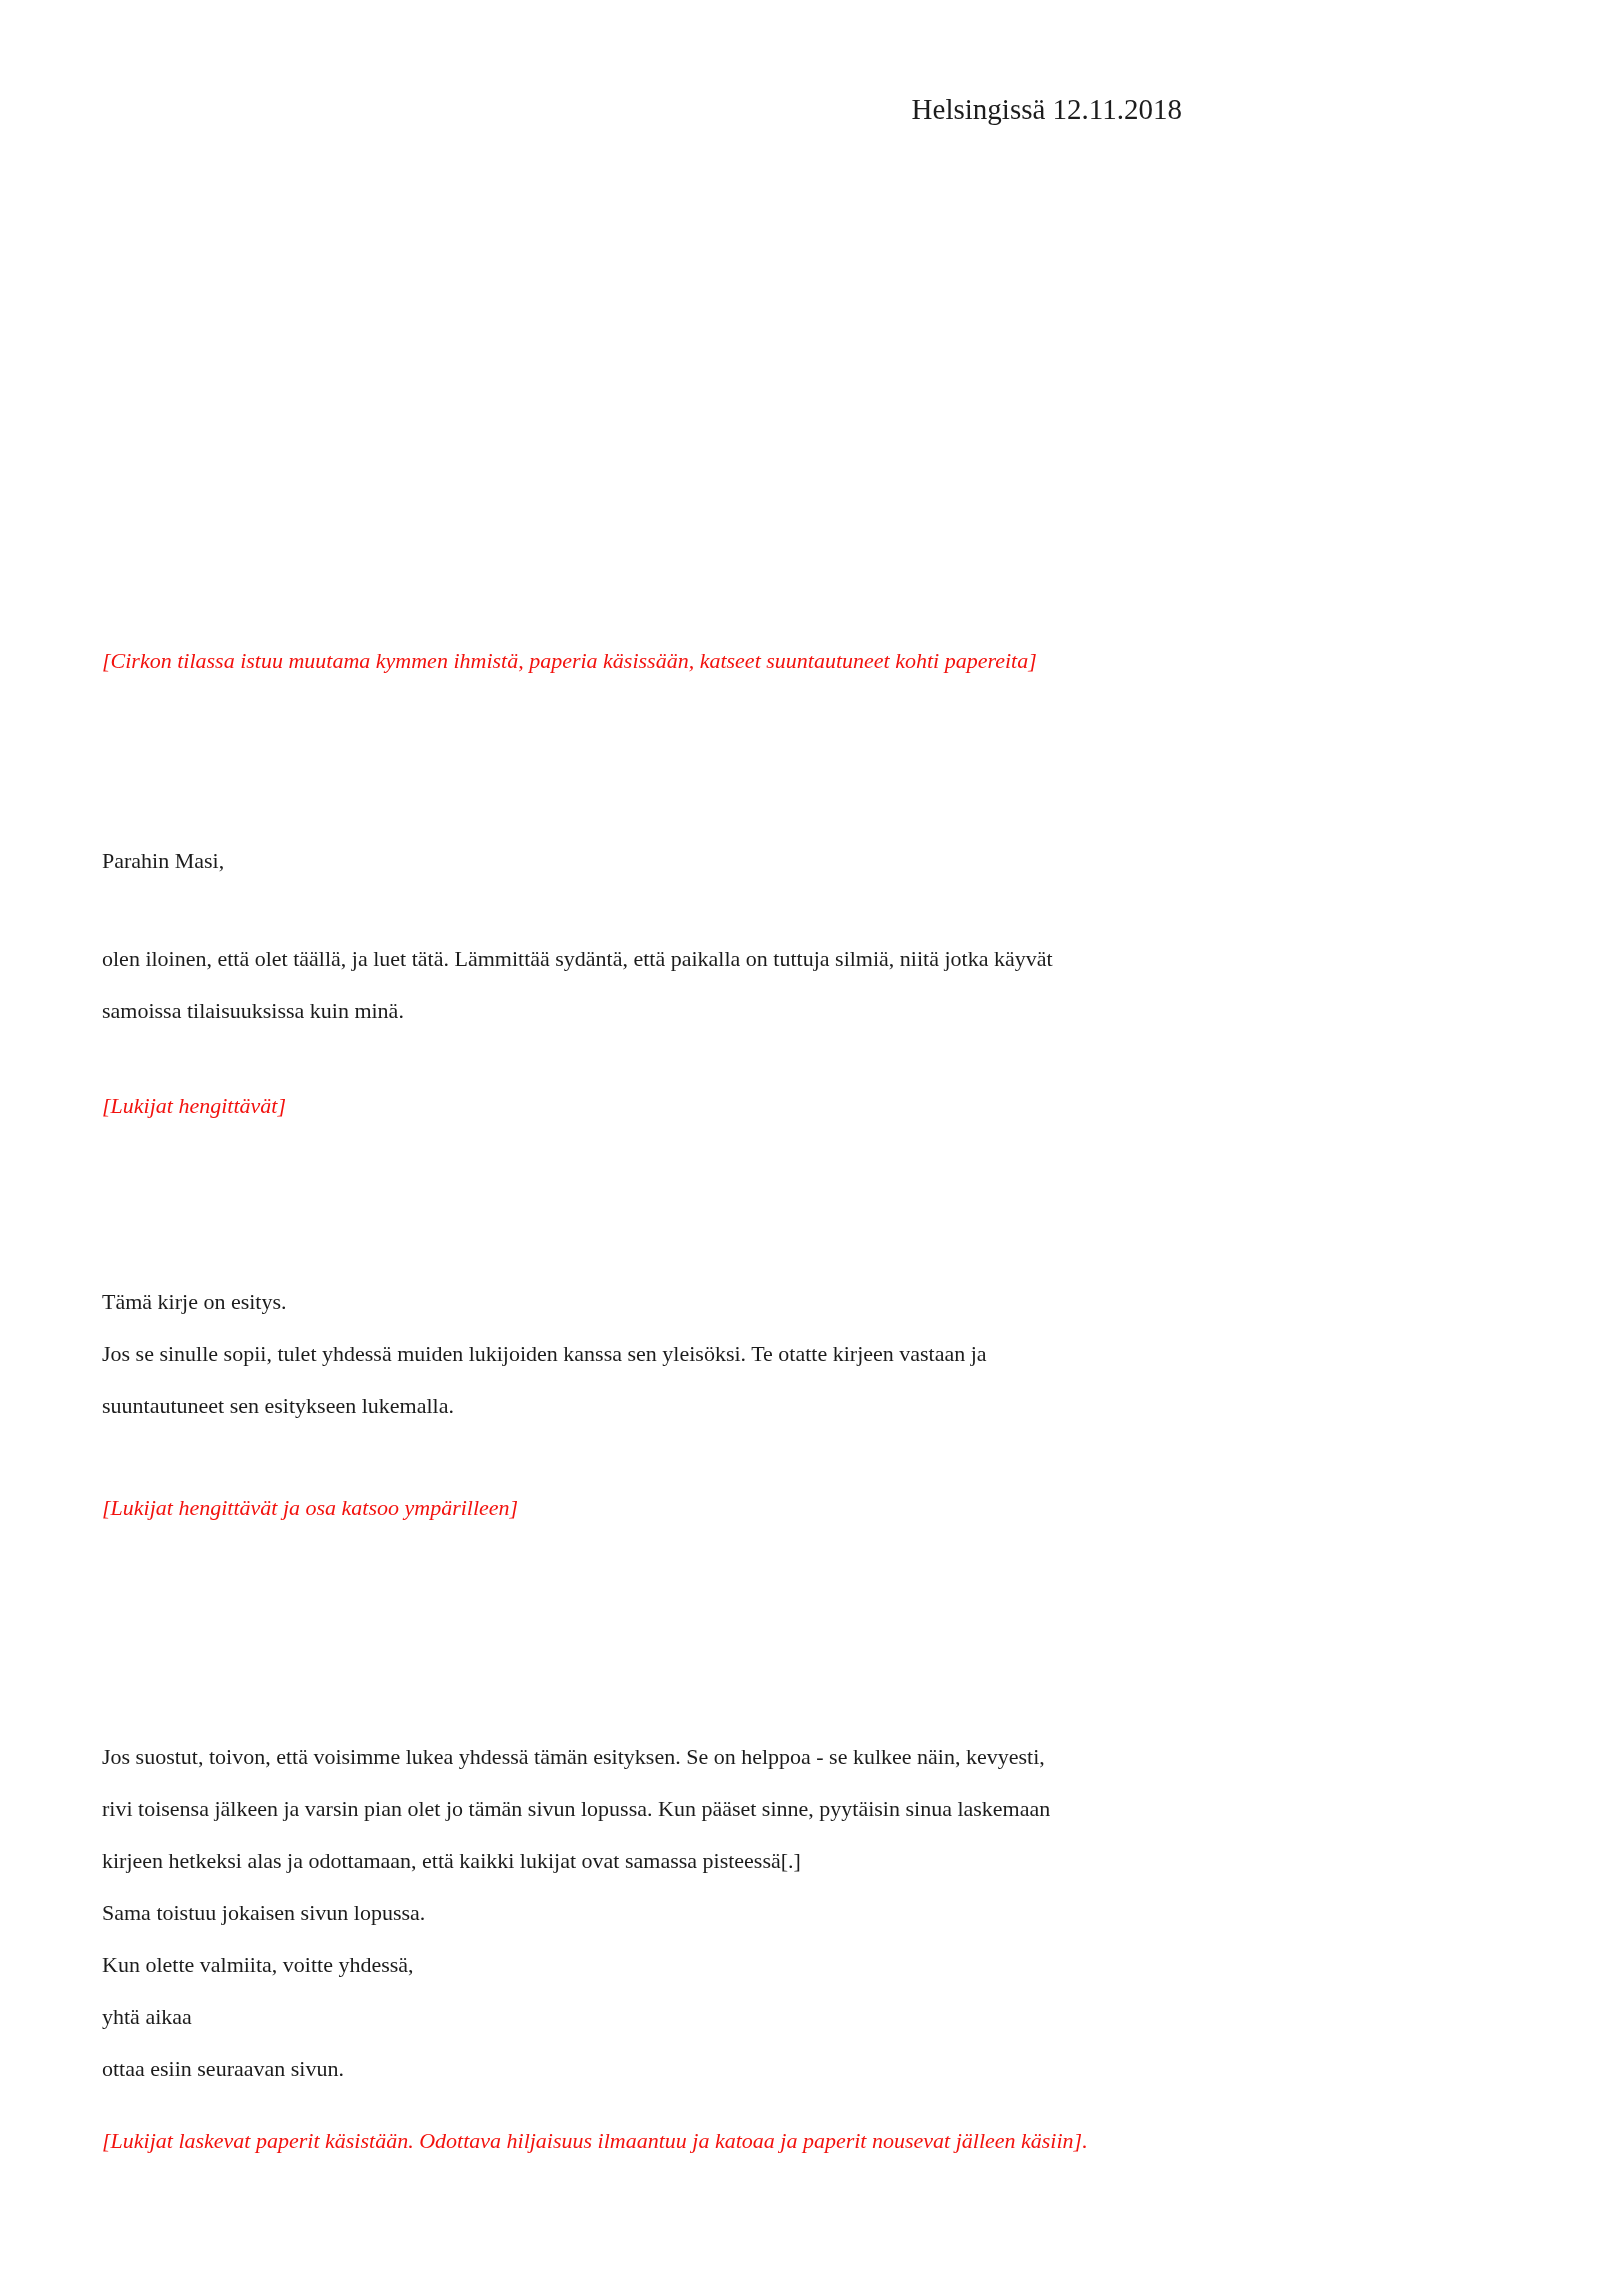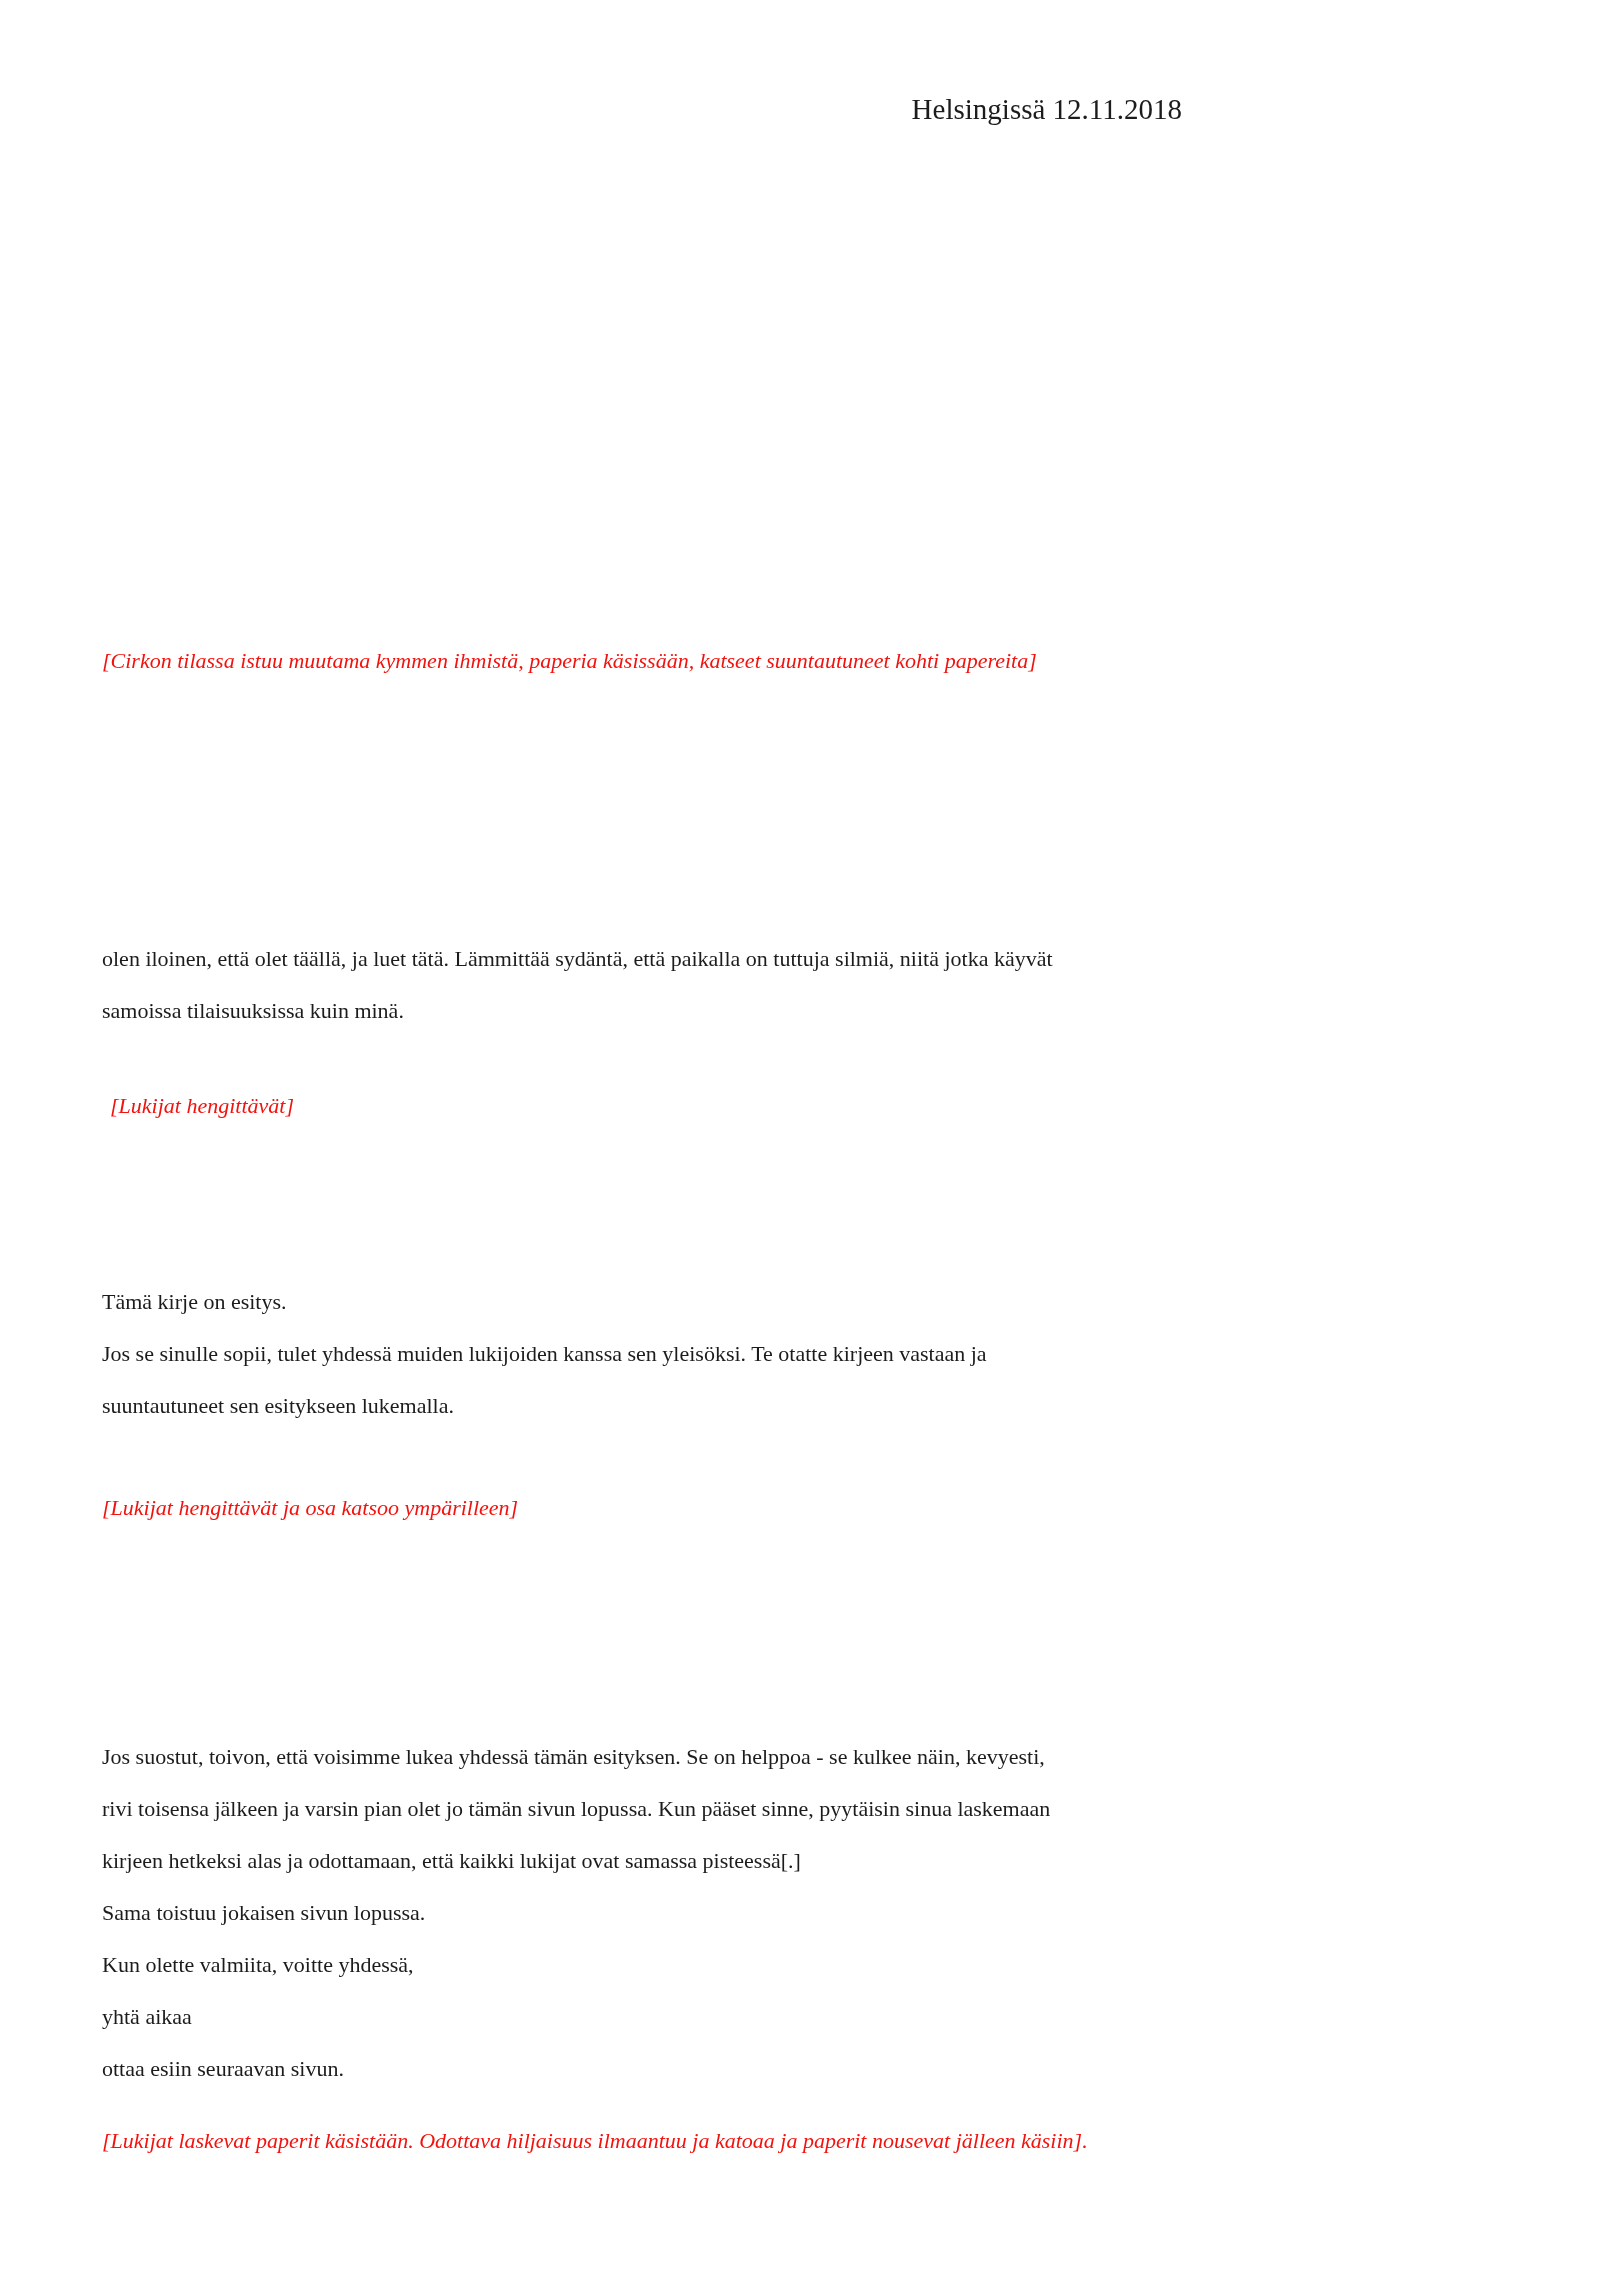--- a/index.html
+++ b/index.html
@@ -31,35 +31,36 @@
     line-height: 52px;
     white-space: pre-line;
   }
   .stage {
     color: var(--stage-color, #f2120e);
     font-style: italic;
   }
   .pos-stage1     { top: 635px; }
   .pos-salutation { top: 835px; }
   .pos-para1      { top: 933px; }
-  .pos-stage2     { top: 1080px; margin-left: 8px; }
+  .pos-stage2     { top: 1080px; }
   .pos-para2      { top: 1276px; }
   .pos-stage3     { top: 1482px; }
   .pos-para3      { top: 1731px; }
   .pos-stage4     { top: 2115px; }
 </style>
 </head>
 <body>
 
 <div class="page">
 
   <div class="dateline">Helsingissä 12.11.2018</div>
 
   <div class="block stage pos-stage1">[Cirkon tilassa istuu muutama kymmen ihmistä, paperia käsissään, katseet suuntautuneet kohti papereita]</div>
 
+  <div class="block pos-salutation">Parahin Masi,</div>
 
   <div class="block pos-para1">olen iloinen, että olet täällä, ja luet tätä. Lämmittää sydäntä, että paikalla on tuttuja silmiä, niitä jotka käyvät
 samoissa tilaisuuksissa kuin minä.</div>
 
   <div class="block stage pos-stage2">[Lukijat hengittävät]</div>
 
   <div class="block pos-para2">Tämä kirje on esitys.
 Jos se sinulle sopii, tulet yhdessä muiden lukijoiden kanssa sen yleisöksi. Te otatte kirjeen vastaan ja
 suuntautuneet sen esitykseen lukemalla.</div>
 

